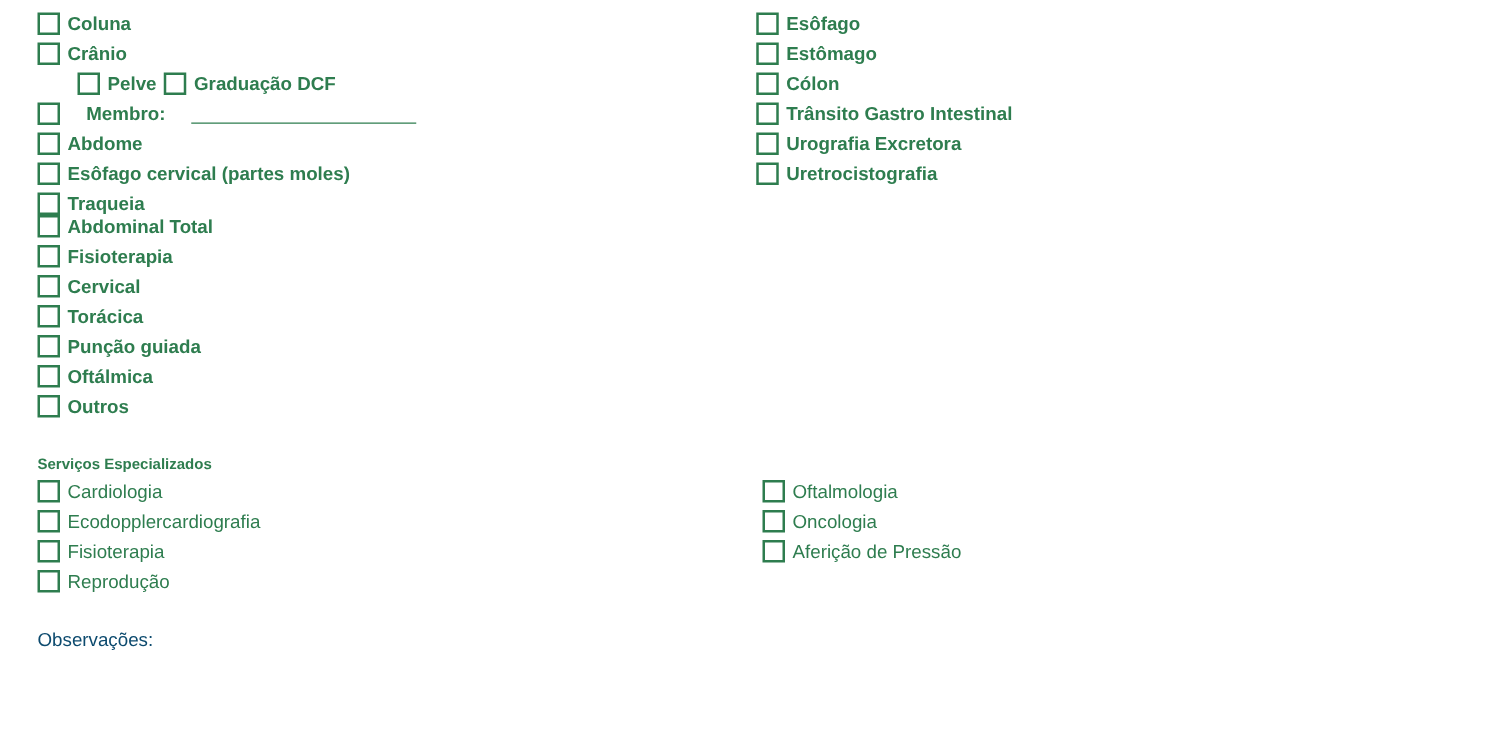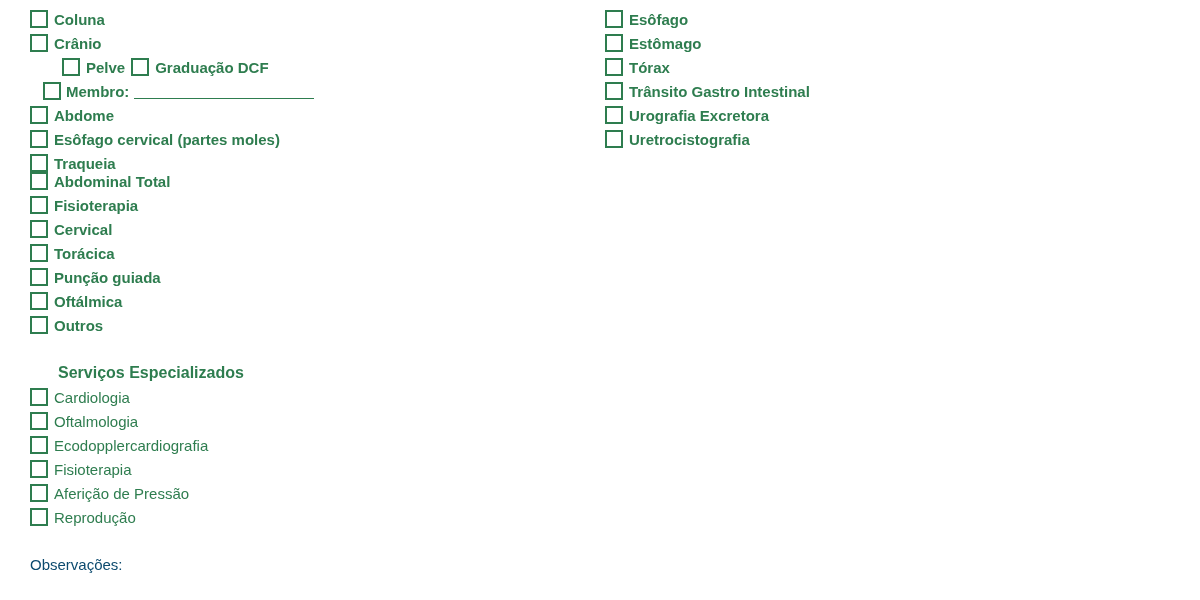--- a/index.html
+++ b/index.html
@@ -36,40 +36,38 @@
       flex-shrink: 0;
       background: #fff;
     }
     .cb-label {
       color: #2e7d4f;
       white-space: nowrap;
     }
     .membro-line {
       display: flex;
       align-items: center;
-      gap: 5px;
-      margin-left: 13px;
+      gap: 21px;
     }
     .membro-underline {
       border-bottom: 1px solid #2e7d4f;
       width: 180px;
       display: inline-block;
       height: 16px;
     }
     .section-title {
       font-weight: bold;
       color: #2e7d4f;
       margin-top: 30px;
       margin-bottom: 6px;
-      font-size: 16px;
-      margin-left: 28px;
+      font-size: 12px;
     }
     .services-grid {
       display: grid;
-      grid-template-columns: 1fr;
+      grid-template-columns: 1fr 1fr;
       gap: 6px 20px;
       margin-top: 0;
     }
     .observacoes {
       margin-top: 30px;
       color: #0c4a6e;
       font-size: 15px;
     }
     .pelve-row {
       display: flex;
@@ -128,21 +126,21 @@
     <div class="checkbox-item">
       <span class="cb"></span>
       <span class="cb-label">Esôfago</span>
     </div>
     <div class="checkbox-item">
       <span class="cb"></span>
       <span class="cb-label">Estômago</span>
     </div>
     <div class="checkbox-item">
       <span class="cb"></span>
-      <span class="cb-label">Tórax</span>
+      <span class="cb-label">Cólon</span>
     </div>
     <div class="checkbox-item">
       <span class="cb"></span>
       <span class="cb-label">Trânsito Gastro Intestinal</span>
     </div>
     <div class="checkbox-item">
       <span class="cb"></span>
       <span class="cb-label">Urografia Excretora</span>
     </div>
     <div class="checkbox-item">
@@ -193,20 +191,24 @@
     <div class="checkbox-item">
       <span class="cb"></span>
       <span class="cb-label">Oftalmologia</span>
     </div>
     <div class="checkbox-item">
       <span class="cb"></span>
       <span class="cb-label">Ecodopplercardiografia</span>
     </div>
     <div class="checkbox-item">
       <span class="cb"></span>
+      <span class="cb-label">Oncologia</span>
+    </div>
+    <div class="checkbox-item">
+      <span class="cb"></span>
       <span class="cb-label">Fisioterapia</span>
     </div>
     <div class="checkbox-item">
       <span class="cb"></span>
       <span class="cb-label">Aferição de Pressão</span>
     </div>
     <div class="checkbox-item">
       <span class="cb"></span>
       <span class="cb-label">Reprodução</span>
     </div>

